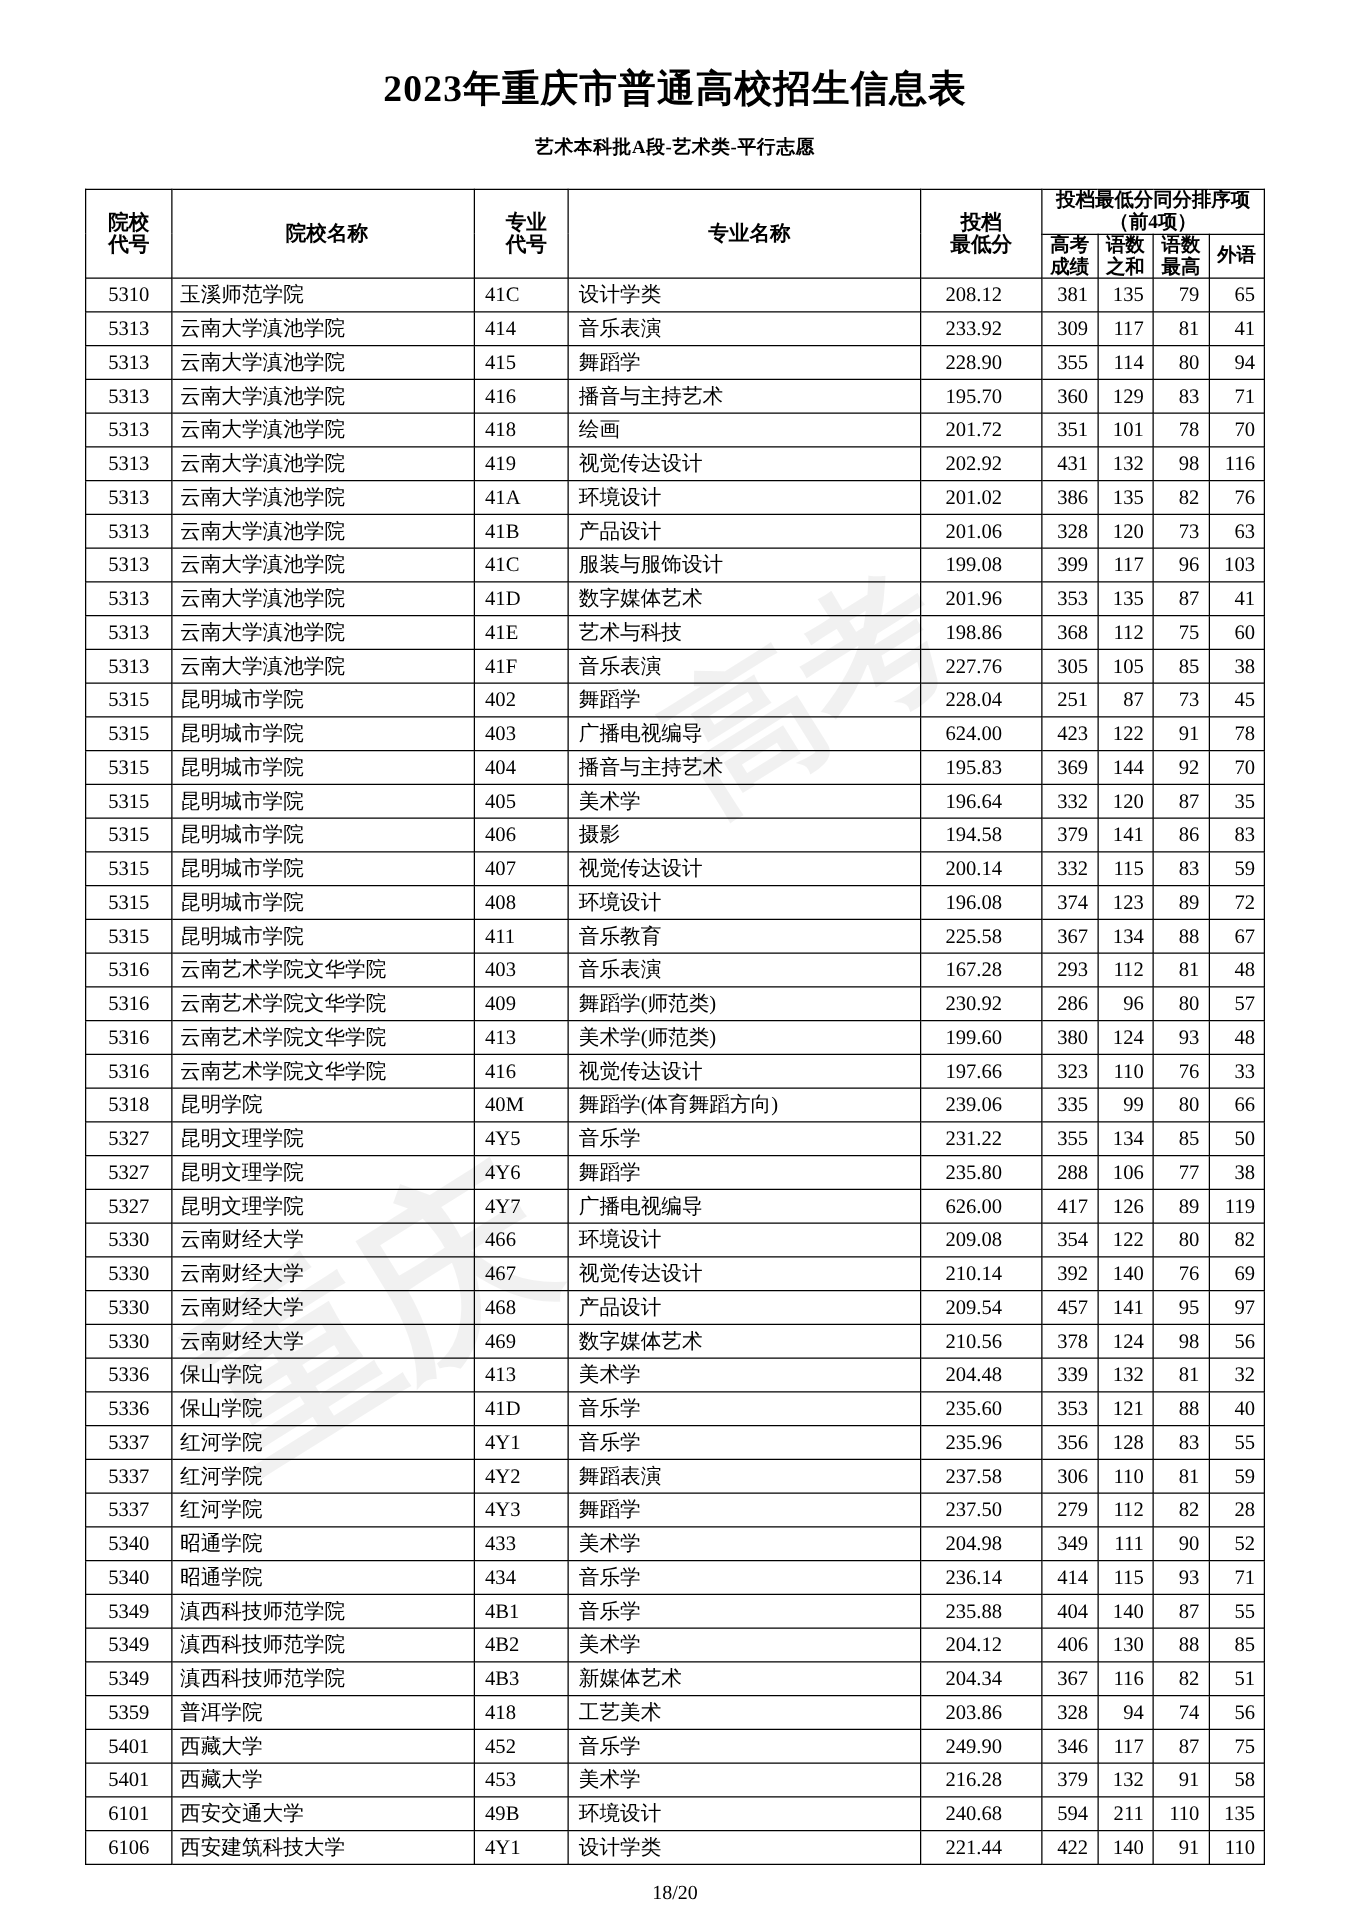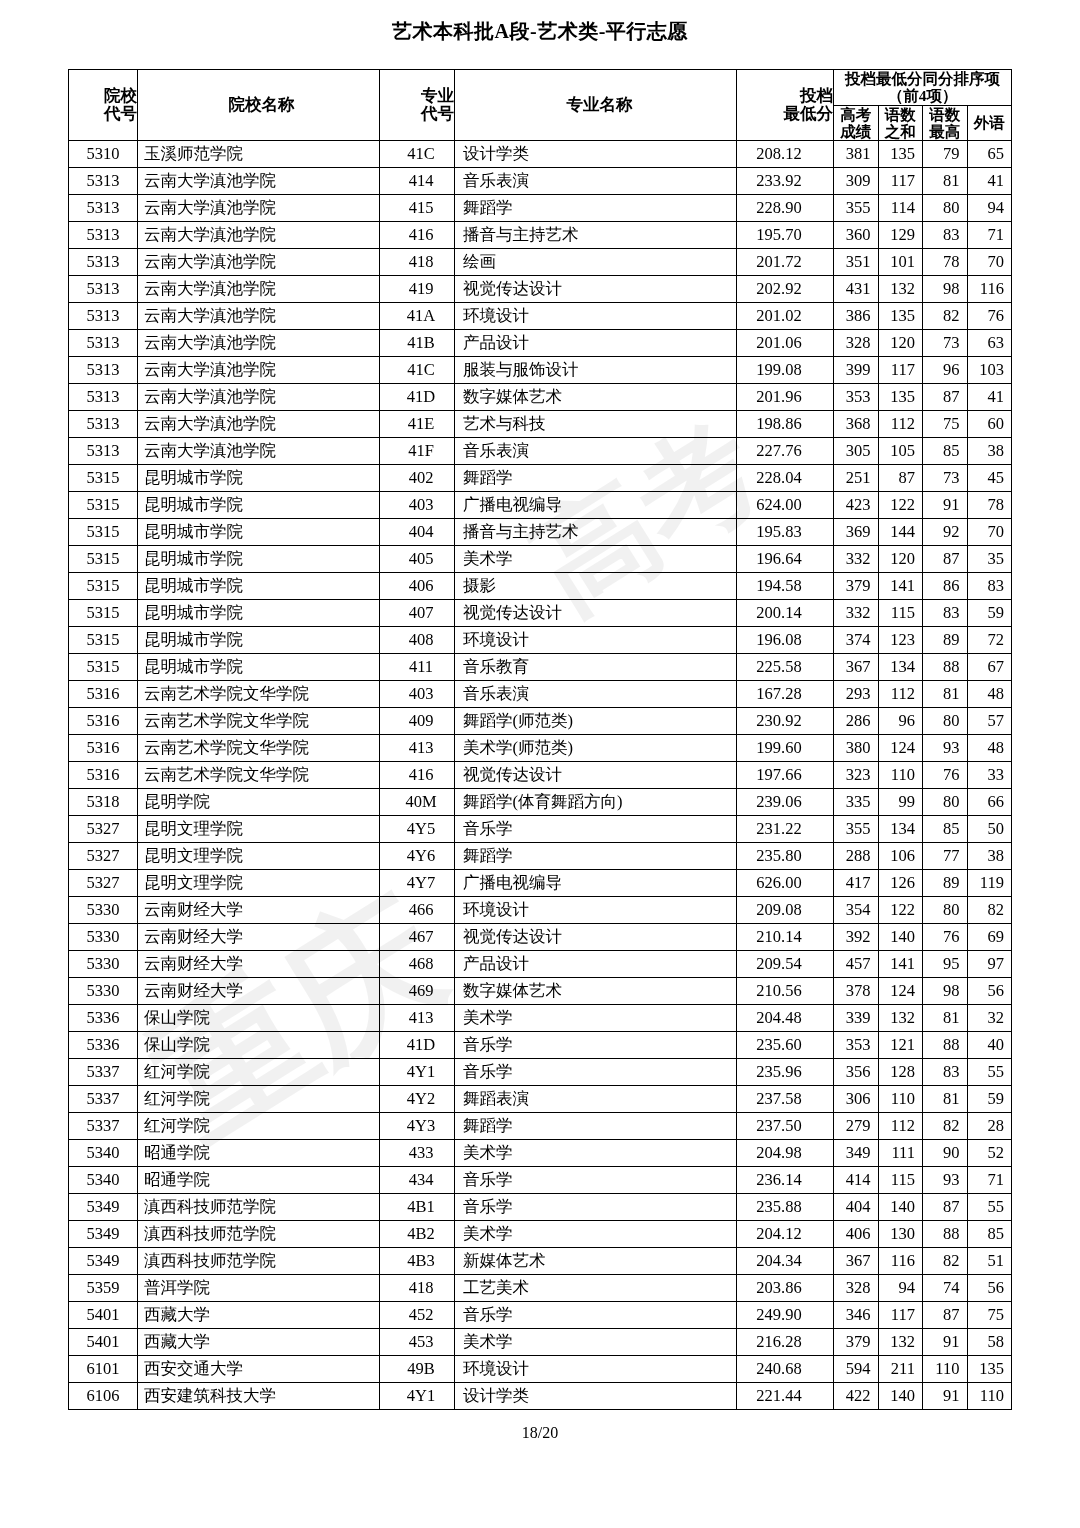--- a/index.html
+++ b/index.html
@@ -24,21 +24,21 @@
   .doc-title {
     text-align: center;
     font-size: 30px;
     font-weight: bold;
     letter-spacing: 1px;
     margin-top: 54px;
     line-height: 1.2;
   }
   .doc-subtitle {
     text-align: center;
-    font-size: 20px;
+    font-size: 15px;
     font-weight: bold;
     margin-top: 18px;
     letter-spacing: 0.5px;
   }
   table.main {
     border-collapse: collapse;
     margin: 24px auto 0 auto;
     width: 944px;
     table-layout: fixed;
     background: transparent;
@@ -59,32 +59,31 @@
     font-weight: bold;
     text-align: center;
     font-size: 16.5px;
     padding: 2px 0;
   }
   th.h-group {
     font-size: 16.5px;
   }
   .col-code { width: 68px; text-align: center; }
   .col-school { width: 235px; text-align: left; padding-left: 6px !important; }
-  .col-mcode { width: 66px; text-align: center; padding-left: 8px !important;}
+  .col-mcode { width: 66px; text-align: left; padding-left: 8px !important;}
   .col-mname { width: 273px; text-align: left; padding-left: 8px !important; margin-left: 16px;}
   .col-score { width: 96px; text-align: center; padding-right: 12px !important;}
   .col-gk { width: 52px; text-align: right; padding-right: 7px !important;}
   .col-yz { width: 52px; text-align: right; padding-right: 7px !important;}
   .col-yzmax { width: 52px; text-align: right; padding-right: 7px !important;}
   .col-wy { width: 50px; text-align: right; padding-right: 7px !important;}
 
   .hdr-two-line {
     line-height: 1.1;
     font-size: 16.5px;
-    text-align: right;
   }
   .small-head {
     font-size: 15.5px;
     line-height: 1.12;
   }
   .pageno {
     text-align: center;
     font-size: 16px;
     margin-top: 14px;
     font-family: "Liberation Serif", serif;
@@ -122,20 +121,21 @@
 </head>
 <body>
 
 <div class="page">
 
   <div class="watermark">
     <div class="wm-text wm1">重庆</div>
     <div class="wm-text wm2">高考</div>
   </div>
 
+  <div class="doc-title">2023年重庆市普通高校招生信息表</div>
   <div class="doc-subtitle">艺术本科批A段-艺术类-平行志愿</div>
 
   <table class="main">
     <thead>
       <tr>
         <th class="h col-code" rowspan="2">
           <div class="hdr-two-line">院校</div>
           <div class="hdr-two-line">代号</div>
         </th>
         <th class="h col-school" rowspan="2">院校名称</th>

